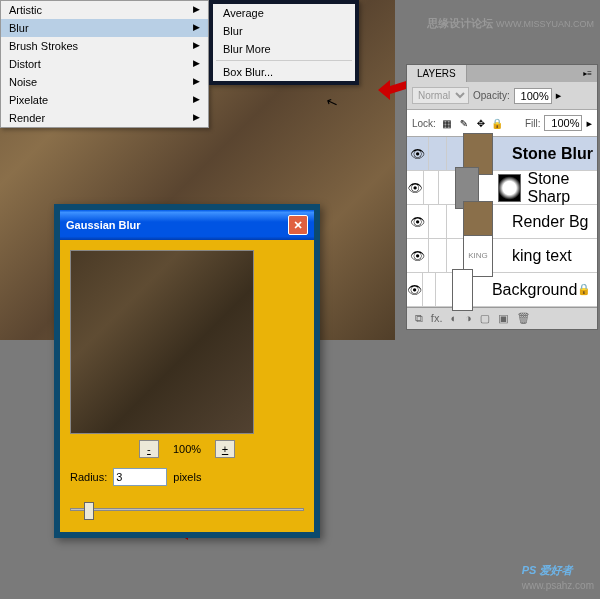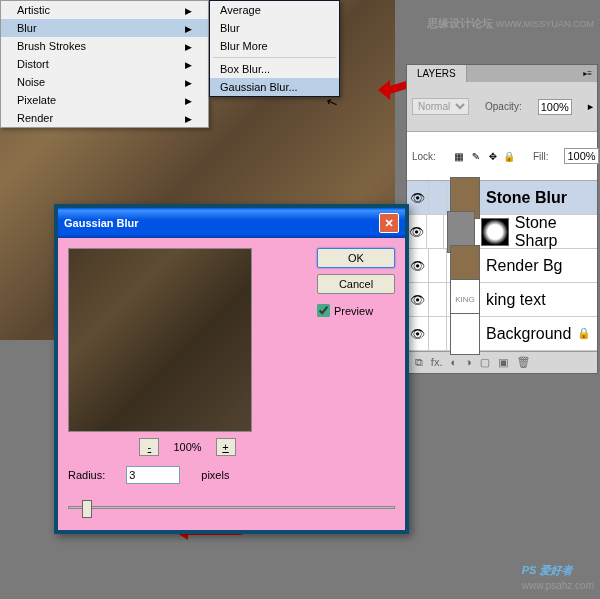--- a/index.html
+++ b/index.html
@@ -1,71 +1,71 @@
 <!DOCTYPE html>
 <html><head>
 <meta charset="utf-8">
 <style>
 *{margin:0;padding:0;box-sizing:border-box;font-family:Tahoma,Arial,sans-serif;font-size:11px}
 body{width:600px;height:599px;background:#7a7a7a;position:relative;overflow:hidden}
 .canvas{position:absolute;left:0;top:0;width:395px;height:345px;background:linear-gradient(135deg,#6b5438 0%,#8a6f4a 25%,#5a4530 50%,#7d6342 75%,#4f3d28 100%)}
 .gray-area{position:absolute;left:0;top:340px;width:600px;height:260px;background:#7a7a7a}
 .menu1{position:absolute;left:0;top:0;width:209px;background:#f0f0f0;border:1px solid #999;box-shadow:2px 2px 4px rgba(0,0,0,0.3)}
-.menu1 .item{padding:3px 16px;display:flex;justify-content:space-between;align-items:flex-end;color:#000}
+.menu1 .item{padding:3px 8px;display:flex;justify-content:space-between;align-items:flex-start;color:#000}
 .menu1 .item.hl{background:#b8cfe5}
 .menu1 .arrow{font-size:9px}
-.menu2{position:absolute;left:209px;top:0;width:131px;background:#f0f0f0;border:1px solid #0f172a;box-shadow:2px 2px 4px rgba(0,0,0,0.3)}
+.menu2{position:absolute;left:209px;top:0;width:150px;background:#f0f0f0;border:4px solid #0f172a;box-shadow:2px 2px 4px rgba(0,0,0,0.3)}
 .menu2 .item{padding:3px 10px;color:#000}
 .menu2 .item.hl{background:#b8cfe5}
 .menu2 .sep{height:1px;background:#ccc;margin:2px 3px}
 .cursor{position:absolute;left:326px;top:94px;font-size:14px;color:#000;transform:rotate(-20deg)}
 .red-arrow1{position:absolute;left:378px;top:62px;pointer-events:none}
 .red-arrow2{position:absolute;left:480px;top:186px;pointer-events:none}
 .red-arrow3{position:absolute;left:174px;top:520px;pointer-events:none}
 
 .layers{position:absolute;right:2px;top:64px;width:192px;background:#d6d6d6;border:1px solid #666}
 .layers-tab{background:#b0b0b0;padding:0;display:flex;align-items:center}
 .layers-tab .tab{background:#d6d6d6;padding:3px 10px;font-size:10px;border-right:1px solid #999}
 .layers-tab .tri{margin-left:auto;margin-right:5px;font-size:8px}
-.layers-row{display:flex;align-items:center;padding:16px 5px;gap:16px}
+.layers-row{display:flex;align-items:center;padding:5px 5px;gap:4px}
 .layers-row select,.layers-row input{font-size:10px;background:#eee;border:1px solid #aaa;padding:1px}
 .layers-row .lbl{font-size:10px;color:#555}
 .layers-row .pct{width:38px;text-align:right;background:#fff;padding:1px 2px;border:1px solid #999}
 .lock-row{border-top:1px solid #aaa;border-bottom:1px solid #aaa;background:#ffffff}
 .lock-icons{display:flex;gap:3px;align-items:center}
 .lock-icons span{width:14px;height:14px;display:flex;align-items:center;justify-content:center;font-size:10px;border:1px solid transparent}
 .layer-list{background:#fff}
 .layer{display:flex;align-items:center;border-bottom:1px solid #ccc;height:34px}
 .layer.sel{background:#c8d4e8}
 .layer .vis{width:22px;height:34px;border-right:1px solid #ccc;display:flex;align-items:center;justify-content:center;font-size:12px}
 .layer .link{width:18px;height:34px;border-right:1px solid #ccc}
-.layer .thumb{width:30px;height:42px;margin:0 3px;border:1px solid #666;background:#8a6f4a}
+.layer .thumb{width:30px;height:42px;margin:0 16px;border:1px solid #666;background:#8a6f4a}
 .layer .thumb.gray{background:#888}
 .layer .thumb.white{background:#fff}
 .layer .thumb.text{background:#fff;font-size:8px;display:flex;align-items:center;justify-content:center;color:#888}
 .layer .mask{width:30px;height:28px;margin:0 3px;border:1px solid #666;background:radial-gradient(circle,#fff 40%,#000 70%)}
 .layer .name{font-size:16px;padding-left:3px}
 .layer.sel .name{font-weight:bold}
 .layer .name.italic{}
 .layers-bottom{display:flex;gap:8px;padding:4px 8px;border-top:1px solid #999;background:#d6d6d6;font-size:11px;color:#666}
 
-.dialog{position:absolute;left:54px;top:204px;width:355px;background:#f9a8d4;border:4px solid #0c4a6e;box-shadow:3px 3px 8px rgba(0,0,0,0.4)}
+.dialog{position:absolute;left:54px;top:204px;width:266px;background:#eab308;border:6px solid #0c4a6e;box-shadow:3px 3px 8px rgba(0,0,0,0.4)}
 .dlg-title{background:linear-gradient(to bottom,#0058e6 0%,#3d91ff 8%,#0054e3 40%,#0054e3 88%,#003db0 100%);color:#fff;padding:5px 6px;display:flex;justify-content:space-between;align-items:center;font-weight:bold;font-size:12px}
 .dlg-close{background:#e06040;border:1px solid #fff;width:20px;height:20px;color:#fff;display:flex;align-items:center;justify-content:center;font-weight:bold;border-radius:2px}
 .dlg-body{padding:10px;display:flex;gap:10px}
 .dlg-preview{width:184px;height:184px;border:1px solid #888;background:linear-gradient(135deg,#4a3a26 0%,#5f4c33 30%,#3a2e1e 60%,#524231 100%);margin-bottom:6px}
 .dlg-preview-area{flex:1}
 .zoom-row{display:flex;align-items:center;justify-content:center;gap:14px;margin-top:4px}
 .zoom-btn{width:20px;height:18px;border:1px solid #888;background:#ece9d8;display:flex;align-items:center;justify-content:center;text-decoration:underline}
 .dlg-btns{display:flex;flex-direction:column;gap:6px;width:78px}
 .dlg-btn{border:1px solid #888;background:#ece9d8;padding:3px;text-align:center;border-radius:2px}
 .dlg-btn.ok{border:1px solid #3d7bdb;box-shadow:0 0 2px #3d7bdb}
 .chk{display:flex;align-items:center;gap:4px;margin-top:4px}
 .chk input{accent-color:#4a8}
-.radius-row{padding:0 10px 10px;display:flex;align-items:center;gap:21px}
+.radius-row{padding:0 10px 10px;display:flex;align-items:center;gap:6px}
 .radius-row input[type=text]{width:54px;border:1px solid #7f9db9;padding:2px;background:#fff}
 .slider{margin:4px 10px 14px;position:relative;height:18px}
 .slider .track{height:3px;background:#c0c0c0;border:1px solid #888;position:absolute;top:8px;left:0;right:0}
 .slider .handle{position:absolute;left:14px;top:2px;width:10px;height:18px;background:#ece9d8;border:1px solid #666}
 
 .wm1{position:absolute;right:6px;top:16px;color:#999;font-size:10px;font-weight:bold}
 .wm1 .sm{font-weight:normal;font-size:9px}
 .wm2{position:absolute;right:6px;bottom:8px;color:#6db4e8;font-size:22px;font-weight:bold;font-style:italic}
 .wm2 .sm{font-size:10px;color:#999;display:block;font-style:normal;font-weight:normal;}
 </style>
@@ -110,21 +110,20 @@
       <span class="arrow">▶</span>
     </div>
 </div>
 
 <div class="menu2">
   <div class="item">Average</div>
   <div class="item">Blur</div>
   <div class="item">Blur More</div>
   <div class="sep"></div>
   <div class="item">Box Blur...</div>
-  <div class="item hl">Gaussian Blur...</div>
 </div>
 <div class="cursor">↖</div>
 
 <svg class="red-arrow1" width="80" height="40">
     <polygon points="0,28 12,18 12,24 70,6 70,14 12,32 12,38" fill="#c00"></polygon>
   </svg>
 <svg class="red-arrow2" width="80" height="34">
     <polygon points="0,0 12,0 12,6 70,20 70,28 12,14 12,20" fill="#c00" transform="scale(-1,1) translate(-78,0)"></polygon>
     <polygon points="78,4 66,0 66,14" fill="#c00" transform="translate(-78,0)"></polygon>
     <polygon points="0,10 14,2 14,18" fill="#c00"></polygon>
@@ -209,28 +208,20 @@
   </div>
   <div class="dlg-body">
     <div class="dlg-preview-area">
       <div class="dlg-preview"></div>
       <div class="zoom-row">
         <div class="zoom-btn">-</div>
         <span>100%</span>
         <div class="zoom-btn">+</div>
       </div>
     </div>
-    <div class="dlg-btns">
-      <div class="dlg-btn ok">OK</div>
-      <div class="dlg-btn">Cancel</div>
-      <label class="chk">
-        <input type="checkbox" checked="" style="">
-        <span>Preview</span>
-      </label>
-    </div>
   </div>
   <div class="radius-row">
     <span>Radius:</span>
     <input type="text" value="3" style="">
     <span>pixels</span>
   </div>
   <div class="slider">
     <div class="track"></div>
     <div class="handle"></div>
   </div>

